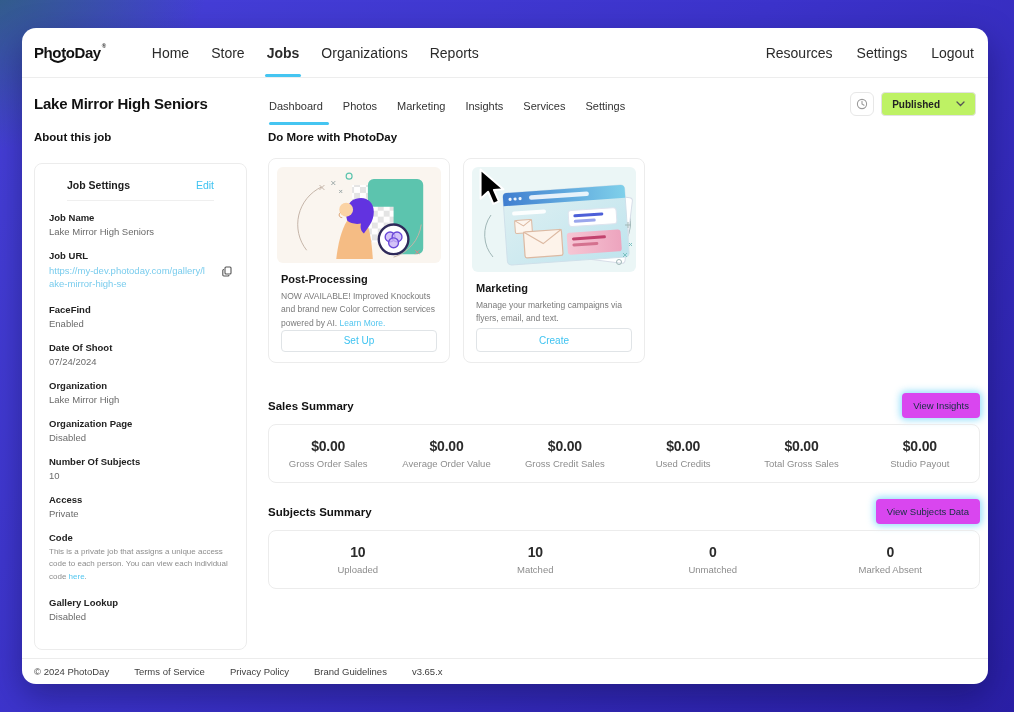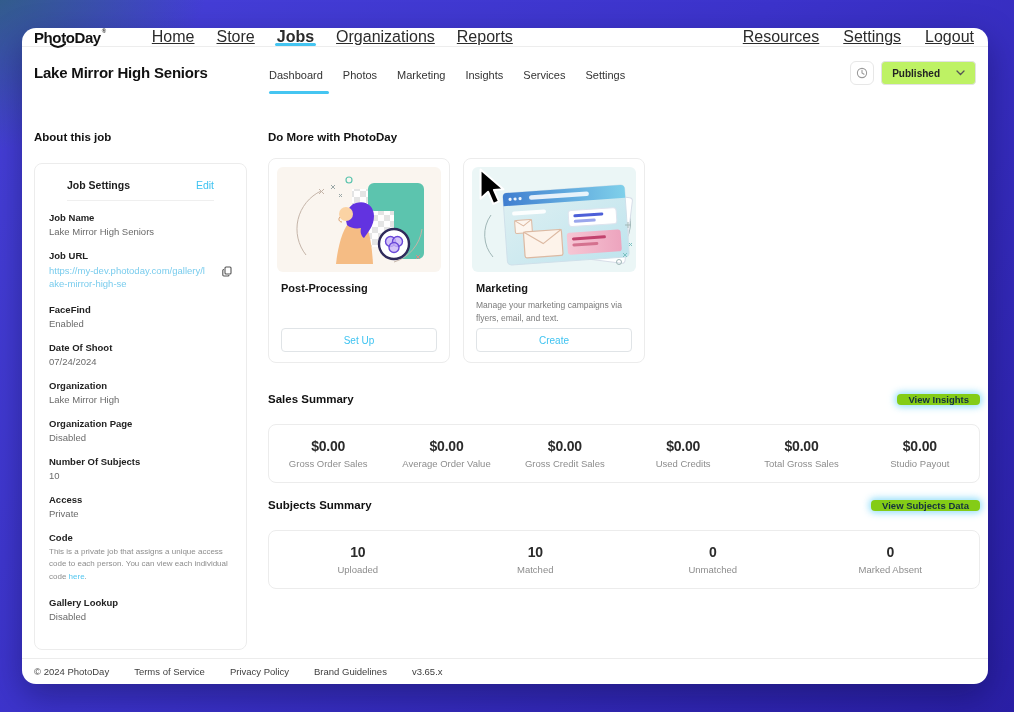--- a/index.html
+++ b/index.html
@@ -10,26 +10,26 @@
       radial-gradient(420px 320px at -40px -40px, rgba(38,108,94,.85), rgba(38,108,94,0) 60%),
       linear-gradient(135deg,#4741da 0%,#3c33cb 45%,#2a1fa6 100%);
     position:relative; overflow:hidden;
   }
   .window {
     position:absolute; left:22px; top:28px; width:966px; height:656px;
     background:#fff; border-radius:14px; overflow:hidden;
     box-shadow:0 12px 34px rgba(5,5,40,.35);
   }
   
-  .topnav { height:19px; display:flex; align-items:center; border-bottom:1px solid #ededed; padding:0 14px 0 12px; }
+  .topnav { height:50px; display:flex; align-items:center; border-bottom:1px solid #ededed; padding:0 14px 0 12px; }
   .logo { font-size:15px; font-weight:bold; letter-spacing:-.4px; color:#111; position:relative; margin-right:40px; }
   .logo .smile { position:absolute; left:16px; bottom:-3px; }
   .logo .tm { font-size:6px; position:absolute; top:-1px; right:-5px; color:#333; }
   .navitems { display:flex; height:100%; }
-  .navitem { font-size:16px; color:#2b2b2b; padding:0 11px; display:flex; align-items:center; height:100%; position:relative; cursor:pointer;text-decoration:underline; }
+  .navitem { font-size:14px; color:#2b2b2b; padding:0 11px; display:flex; align-items:center; height:100%; position:relative; cursor:pointer; }
   .navitem.active { font-weight:bold; }
   .navitem.active::after { content:""; position:absolute; left:9px; right:9px; bottom:0; height:3px; border-radius:2px; background:#45c5f1; }
   .spacer { flex:1; }
   .navright { display:flex; gap:24px;align-items:flex-end; }
   .navright .navitem { padding:0; }
   
   .headrow { position:relative; height:56px; }
   .page-title { position:absolute; left:12px; top:17px; font-size:15px; font-weight:bold; color:#111; letter-spacing:-.2px; }
   .tabs { position:absolute; left:246px; top:9px; height:38px; display:flex; }
   .tab { font-size:11px; color:#333; padding:0 10px; display:flex; align-items:center; height:100%; position:relative; cursor:pointer; }
@@ -64,21 +64,21 @@
   .illus { height:105px; margin:0 -4px 10px; border-radius:6px; overflow:hidden; }
   .promo-title { font-size:11px; font-weight:bold; color:#161616; margin-bottom:5px; }
   .promo-desc { font-size:8.5px; color:#7a7a7a; line-height:1.55; }
   .promo-desc a { color:#52c6ef; text-decoration:none; cursor:pointer; }
   .grow { flex:1; }
   .outline-btn { height:24px; border:1px solid #e0e4e7; border-radius:4px; background:#fff; color:#3fc3f1; font-size:10px; font-family:inherit; cursor:pointer; width:100%; }
   
   .sum-head { position:absolute; left:246px; width:712px; display:flex; align-items:center; justify-content:space-between; }
   .sales-head { top:365px; }
   .subjects-head { top:471px; }
-  .cta-btn { background:#84cc16; color:#14303f; font-weight:bold; font-size:9.5px; font-family:inherit; border:none; border-radius:4px; padding:0 11px; cursor:pointer; box-shadow:0 0 7px 2px rgba(93,206,248,.65); }
+  .cta-btn { background:#d946ef; color:#14303f; font-weight:normal; font-size:9.5px; font-family:inherit; border:none; border-radius:4px; padding:7px 11px; cursor:pointer; box-shadow:0 0 7px 2px rgba(93,206,248,.65); }
   .stats-card { position:absolute; left:246px; width:712px; height:59px; border:1px solid #ececec; border-radius:8px; display:flex; align-items:center; }
   .sales-card { top:396px; }
   .subjects-card { top:502px; }
   .stat { flex:1; text-align:center; }
   .stat-value { font-size:14px; font-weight:bold; color:#2b2b2b; letter-spacing:-.2px; }
   .stat-label { font-size:9.5px; color:#8d8d8d; margin-top:4px; }
   
   .footer { position:absolute; left:0; right:0; bottom:0; height:26px; border-top:1px solid #ececec; display:flex; align-items:center; gap:25px; padding-left:12px; }
   .footer span { font-size:9.5px; color:#3e3e3e; }
   .footer .flink { cursor:pointer; }
@@ -237,20 +237,21 @@
           <path d="M64 50 c-2 2 -1 5 2 5" fill="none" stroke="#d89a66" stroke-width="1"></path>
           <circle cx="118" cy="77" r="15" fill="#ffffff" stroke="#2f2a5a" stroke-width="2.4"></circle>
           <g fill="#c9b4f6" fill-opacity=".8" stroke="#6a48d8" stroke-width="1.4">
             <circle cx="114.5" cy="74.5" r="5"></circle>
             <circle cx="121.5" cy="74.5" r="5"></circle>
             <circle cx="118" cy="80.5" r="5"></circle>
           </g>
         </svg>
       </div>
       <div class="promo-title">Post-Processing</div>
+      <div class="promo-desc"><span>NOW AVAILABLE! Improved Knockouts and brand new Color Correction services powered by AI. </span><a>Learn More.</a></div>
       <div class="grow"></div>
       <button class="outline-btn">Set Up</button>
     </div>
 
     <div class="promo-card">
       <div class="illus">
         <svg width="100%" height="100%" viewBox="0 0 166 105" preserveAspectRatio="xMidYMid slice">
           <defs>
             <linearGradient id="bar" x1="0" y1="0" x2="1" y2="0">
               <stop offset="0" stop-color="#3f7ed0"></stop>

